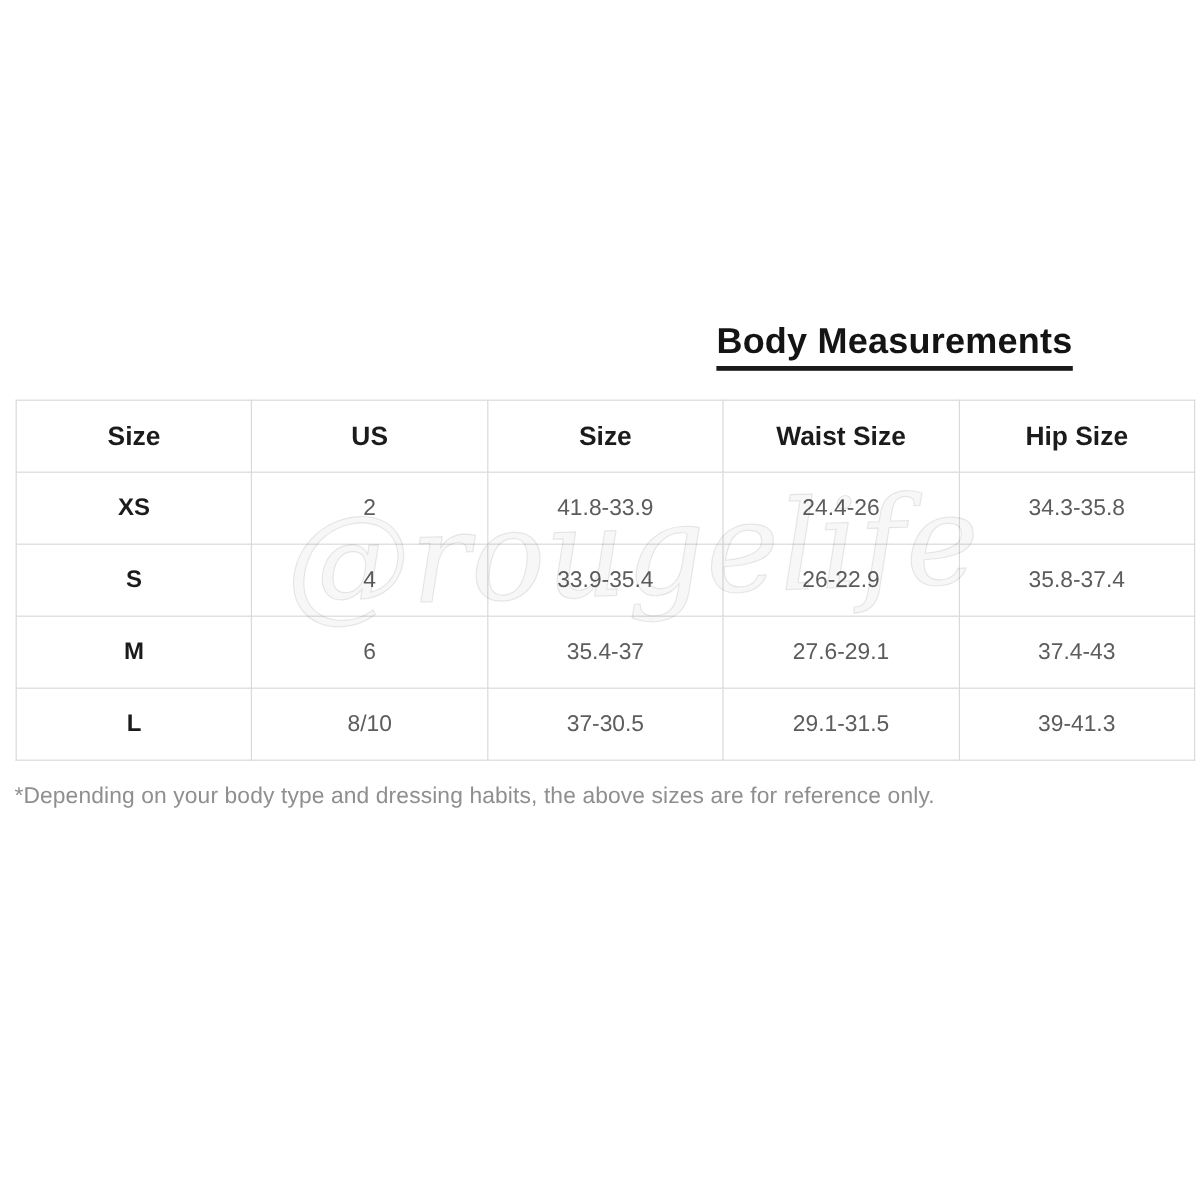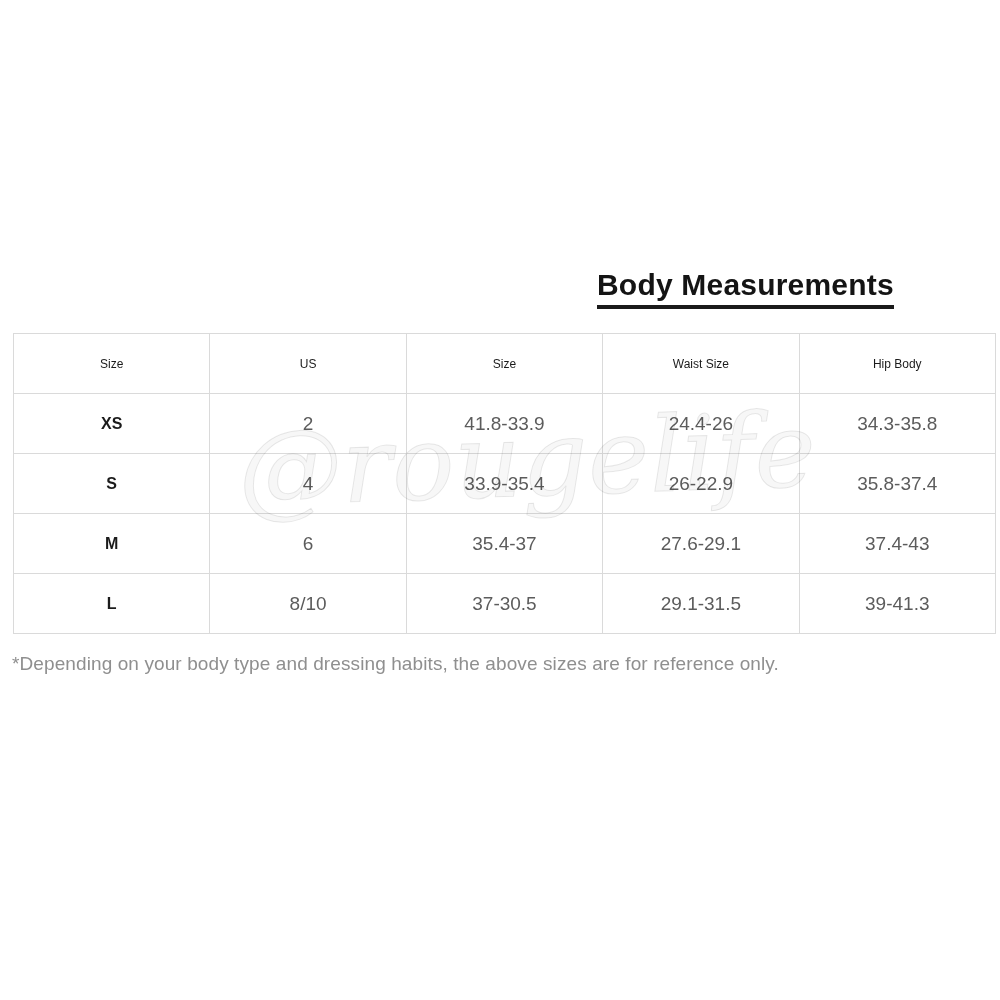--- a/index.html
+++ b/index.html
@@ -34,30 +34,30 @@
     table-layout: fixed;
   }
   .size-chart th, .size-chart td {
     border: 1px solid #dadada;
     text-align: center;
     vertical-align: middle;
     height: 60px;
     background: transparent;
   }
   .size-chart th {
-    font-size: 12px;
-    font-weight: normal;
+    font-size: 22px;
+    font-weight: bold;
     color: #1b1b1b;
   }
   .size-chart td {
     font-size: 19px;
     color: #5c5c5c;
   }
   .size-chart td.size-col {
-    font-size: 16px;
+    font-size: 20px;
     font-weight: bold;
     color: #1b1b1b;
   }
   .footnote {
     position: absolute;
     left: 12px;
     top: 653px;
     font-size: 19px;
     color: #8f8f8f;
     letter-spacing: 0.1px;
@@ -89,21 +89,21 @@
 
   <div class="watermark">@rougelife</div>
 
   <table class="size-chart">
     <thead>
       <tr>
         <th>Size</th>
         <th>US</th>
         <th>Size</th>
         <th>Waist Size</th>
-        <th>Hip Body</th>
+        <th>Hip Size</th>
       </tr>
     </thead>
     <tbody>
       <tr>
         <td class="size-col">XS</td>
         <td>2</td>
         <td>41.8-33.9</td>
         <td>24.4-26</td>
         <td>34.3-35.8</td>
       </tr>

